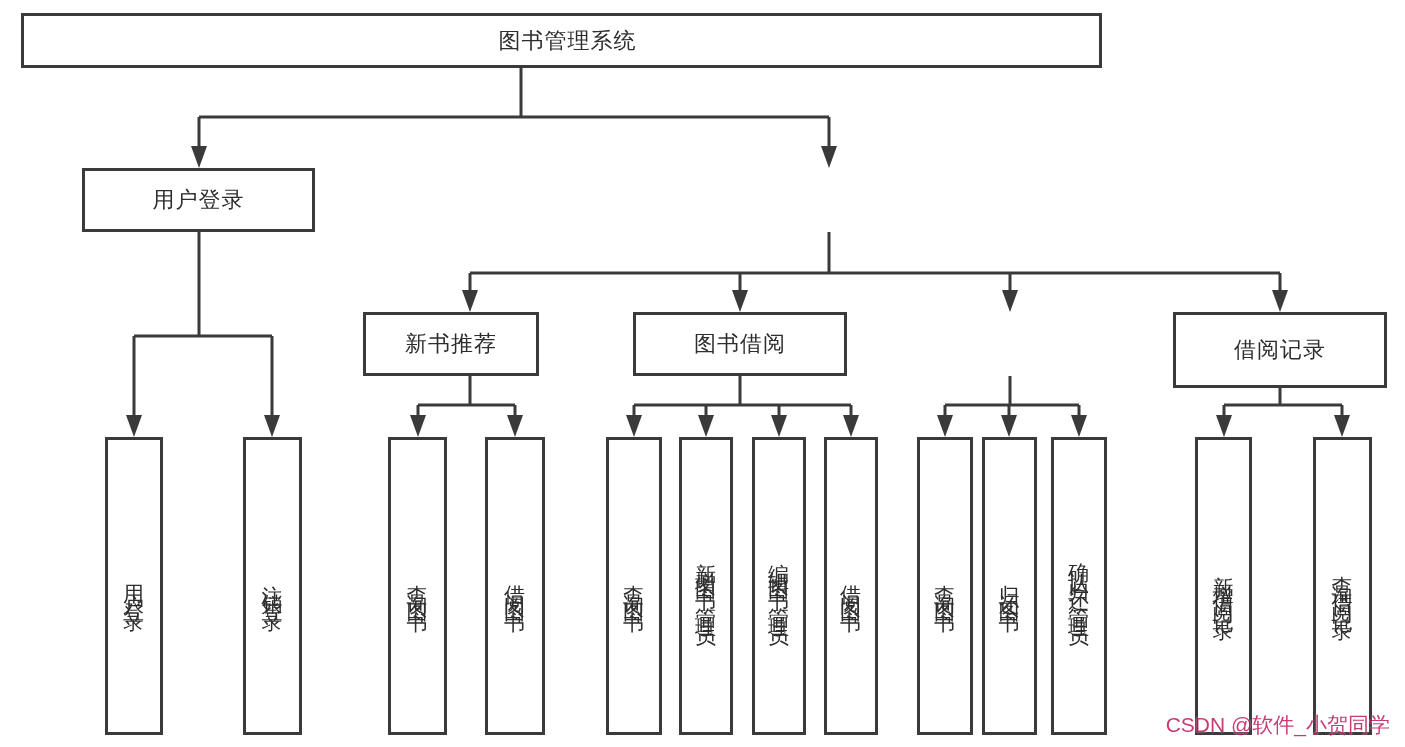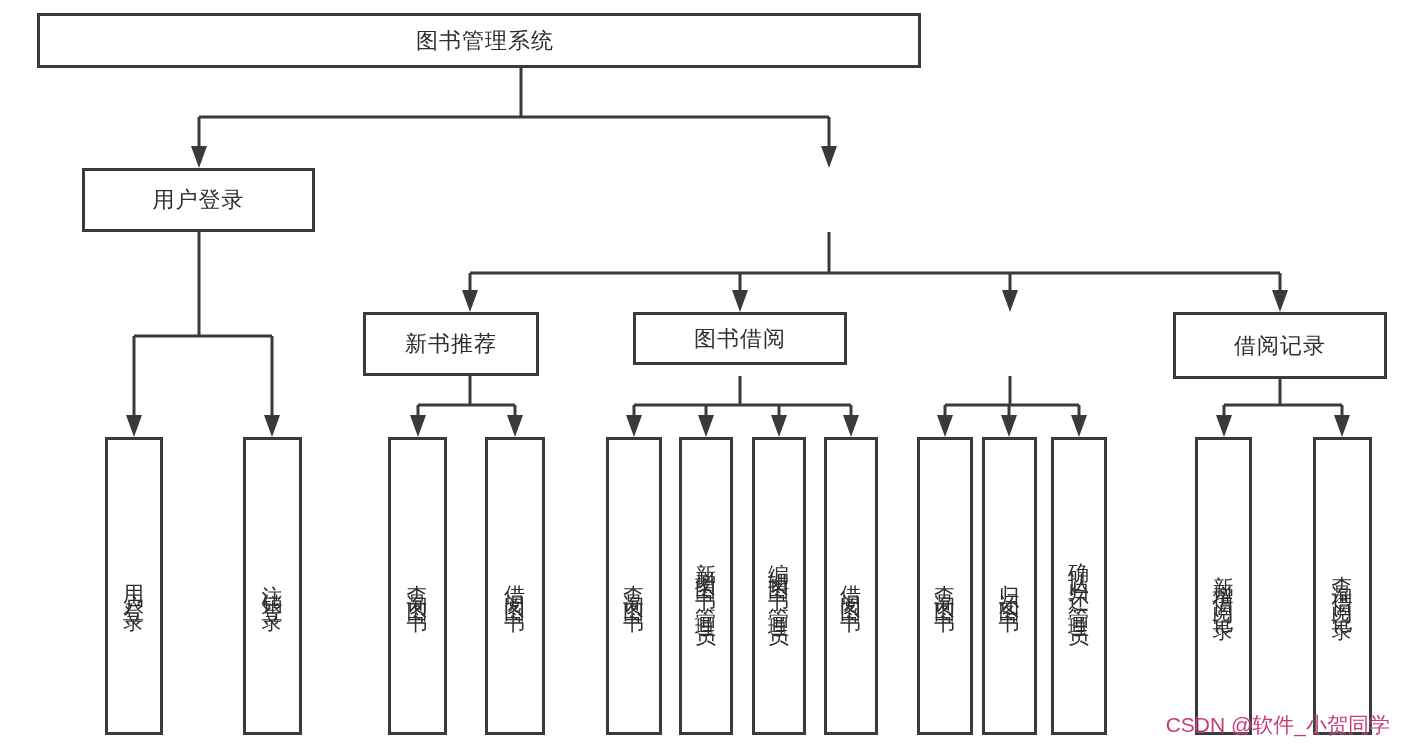--- a/index.html
+++ b/index.html
@@ -65,35 +65,35 @@
       <polygon points="771,415 787,415 779,437"></polygon>
       <polygon points="843,415 859,415 851,437"></polygon>
       <polygon points="937,415 953,415 945,437"></polygon>
       <polygon points="1001,415 1017,415 1009,437"></polygon>
       <polygon points="1071,415 1087,415 1079,437"></polygon>
       <polygon points="1216,415 1232,415 1224,437"></polygon>
       <polygon points="1334,415 1350,415 1342,437"></polygon>
     </g>
   </svg>
 
-  <div class="node h-node" style="left:37px; top:13px; width:884px; height:55px;padding-left:12px;">
+  <div class="node h-node" style="left:21px; top:13px; width:1081px; height:55px;padding-left:12px;">
     <span>图书管理系统</span>
   </div>
 
   <div class="node h-node" style="left:82px; top:168px; width:233px; height:64px;">
     <span>用户登录</span>
   </div>
 
   <div class="node h-node" style="left:363px; top:312px; width:176px; height:64px;">
     <span>新书推荐</span>
   </div>
-  <div class="node h-node" style="left:633px; top:312px; width:214px; height:53px;">
+  <div class="node h-node" style="left:633px; top:312px; width:214px; height:64px;">
     <span>图书借阅</span>
   </div>
-  <div class="node h-node" style="left:1173px; top:312px; width:214px; height:67px;">
+  <div class="node h-node" style="left:1173px; top:312px; width:214px; height:76px;">
     <span>借阅记录</span>
   </div>
 
   <div class="node" style="left:105px; top:437px; width:58px; height:298px;">
     <span class="leaf-label">用户登录</span>
   </div>
   <div class="node" style="left:243px; top:437px; width:59px; height:298px;">
     <span class="leaf-label">注销登录</span>
   </div>
 

